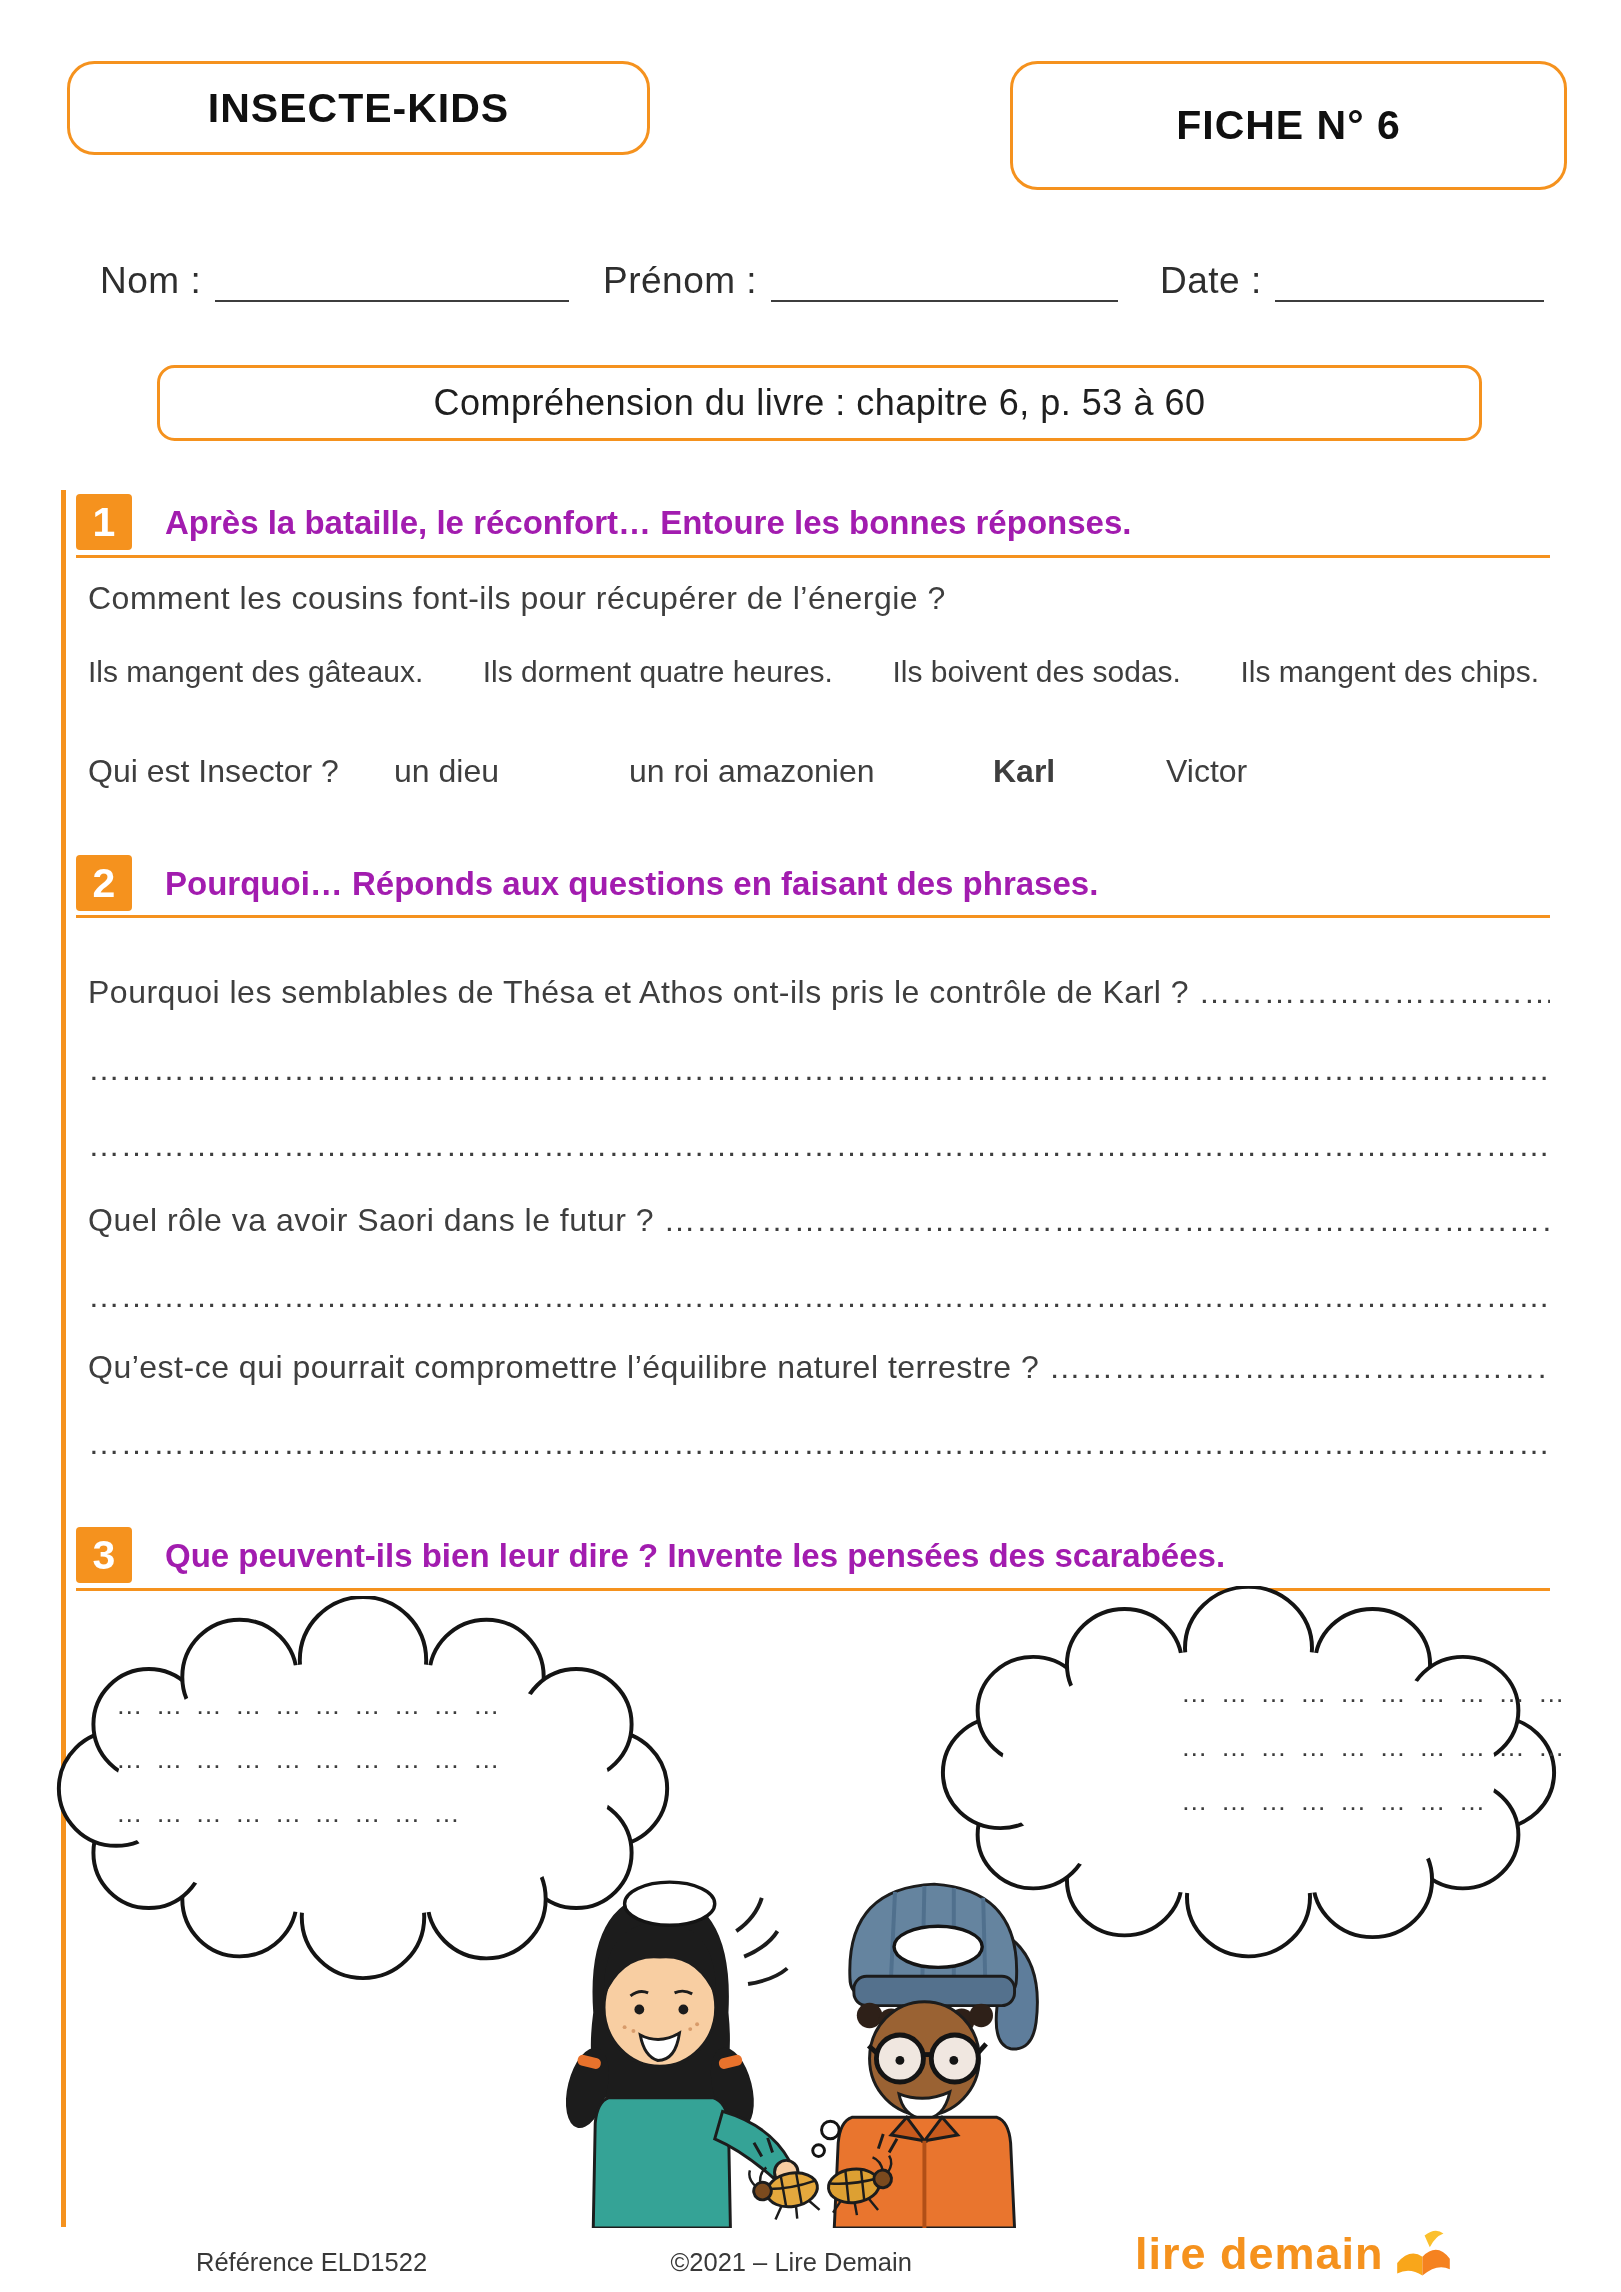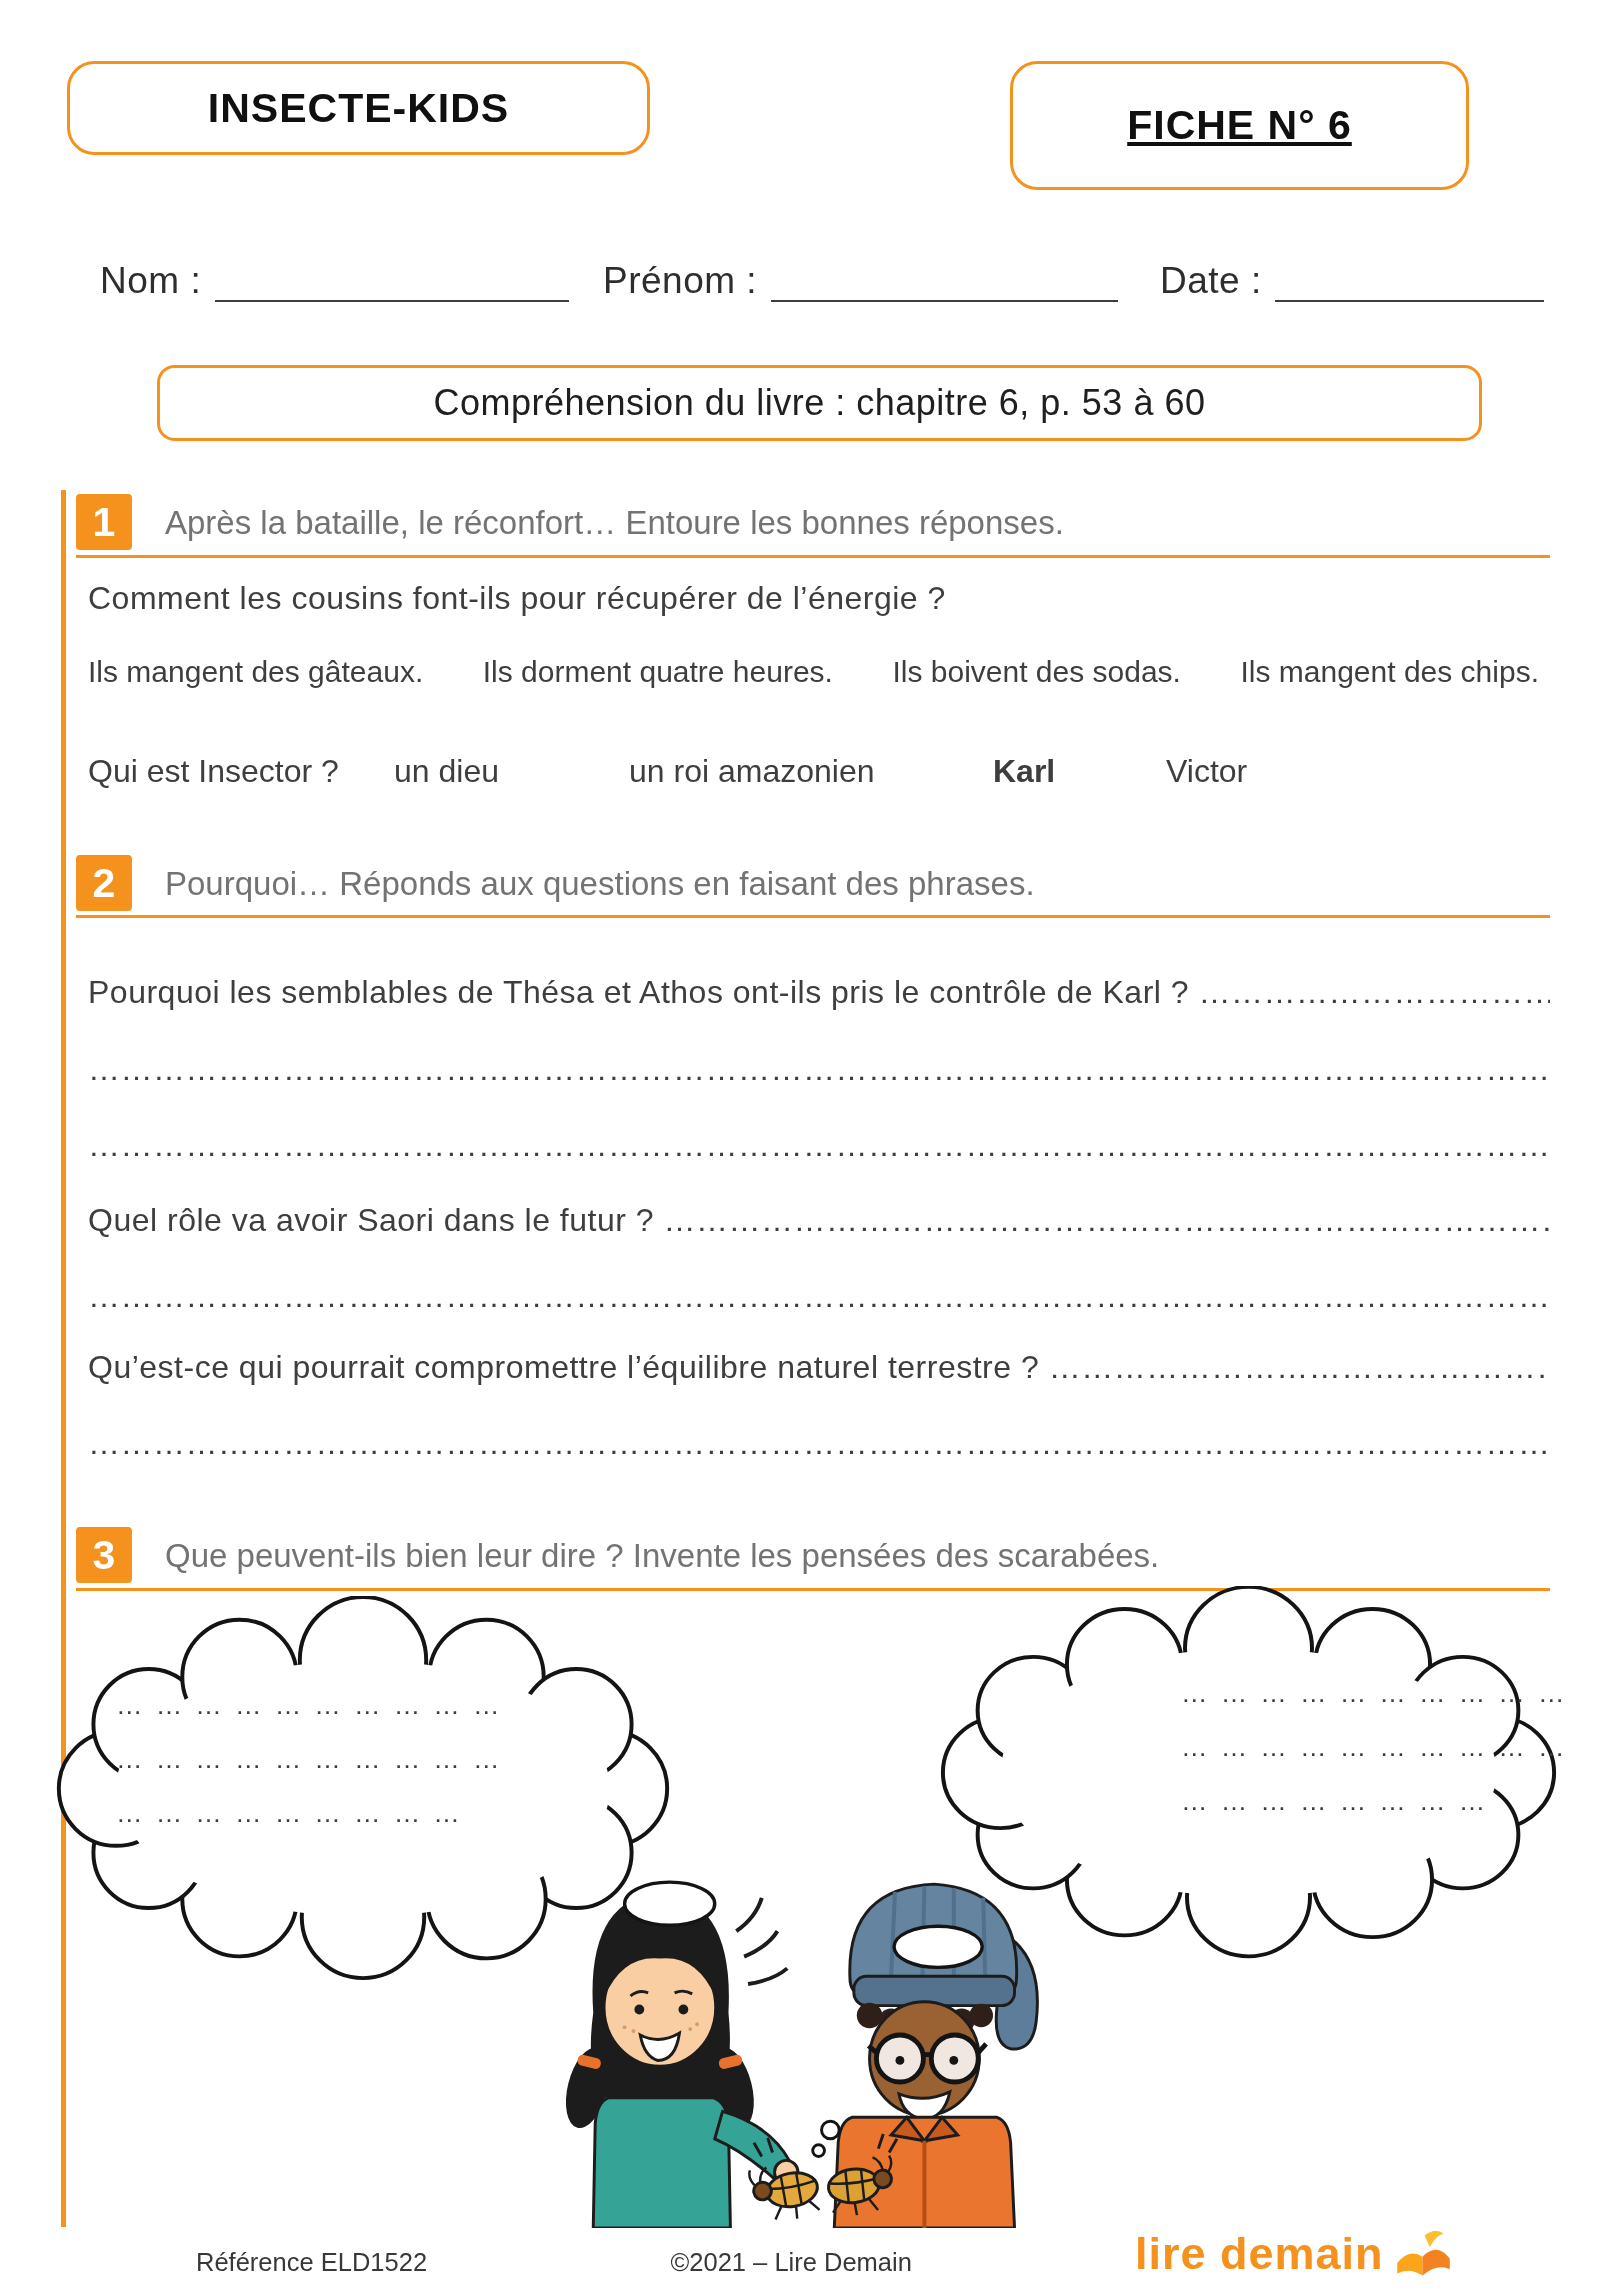--- a/index.html
+++ b/index.html
@@ -35,21 +35,21 @@
 
   .vline { position:absolute; left:61px; top:490px; width:4.9px; height:1737px; background:#F5921E; }
 
   .sec-num {
     position:absolute; width:56px; height:56px; background:#F5921E; color:#ffffff;
     display:flex; align-items:center; justify-content:center;
     font-weight:bold; font-size:41px; border-radius:3.9px;
   }
   .sec-title {
     position:absolute; left:165px; height:49px; line-height:49px;
-    font-weight:normal; font-size:33px; color:#737373; white-space:nowrap;
+    font-weight:bold; font-size:33px; color:#a21caf; white-space:nowrap;
   }
   .rule { position:absolute; left:76px; width:1474px; height:2.9px; background:#F5921E; }
 
   .qline {
     position:absolute; left:88px; width:1462px; height:45px; line-height:45px;
     font-size:32px; color:#3e3e3e; letter-spacing:0.5px;
     white-space:nowrap; overflow:hidden;
   }
   .fill-dots { color:#3e3e3e; }
 
@@ -89,21 +89,21 @@
         <circle cx="445" cy="82" r="58" fill="#fff" stroke="#141414" stroke-width="4"></circle>
         <circle cx="536" cy="130" r="56" fill="#fff" stroke="#141414" stroke-width="4"></circle>
         <ellipse cx="320" cy="195" rx="250" ry="130" fill="#fff"></ellipse>
       </g>
     </defs>
   </svg>
 
   <div class="outline-box" style="left:67px; top:61px; width:583px; height:94px;">
     <span>INSECTE-KIDS</span>
   </div>
-  <div class="outline-box" style="left:1010px; top:61px; width:459px; height:129px;text-decoration:underline;">
+  <div class="outline-box" style="left:1010px; top:61px; width:557px; height:129px;">
     <span>FICHE N° 6</span>
   </div>
 
   <div class="id-group" style="left:100px; top:253px; width:469px;">
     <span class="id-label">Nom :</span>
     <div class="id-line"></div>
   </div>
   <div class="id-group" style="left:1160px; top:253px; width:384px;">
     <span class="id-label">Date :</span>
     <div class="id-line"></div>

